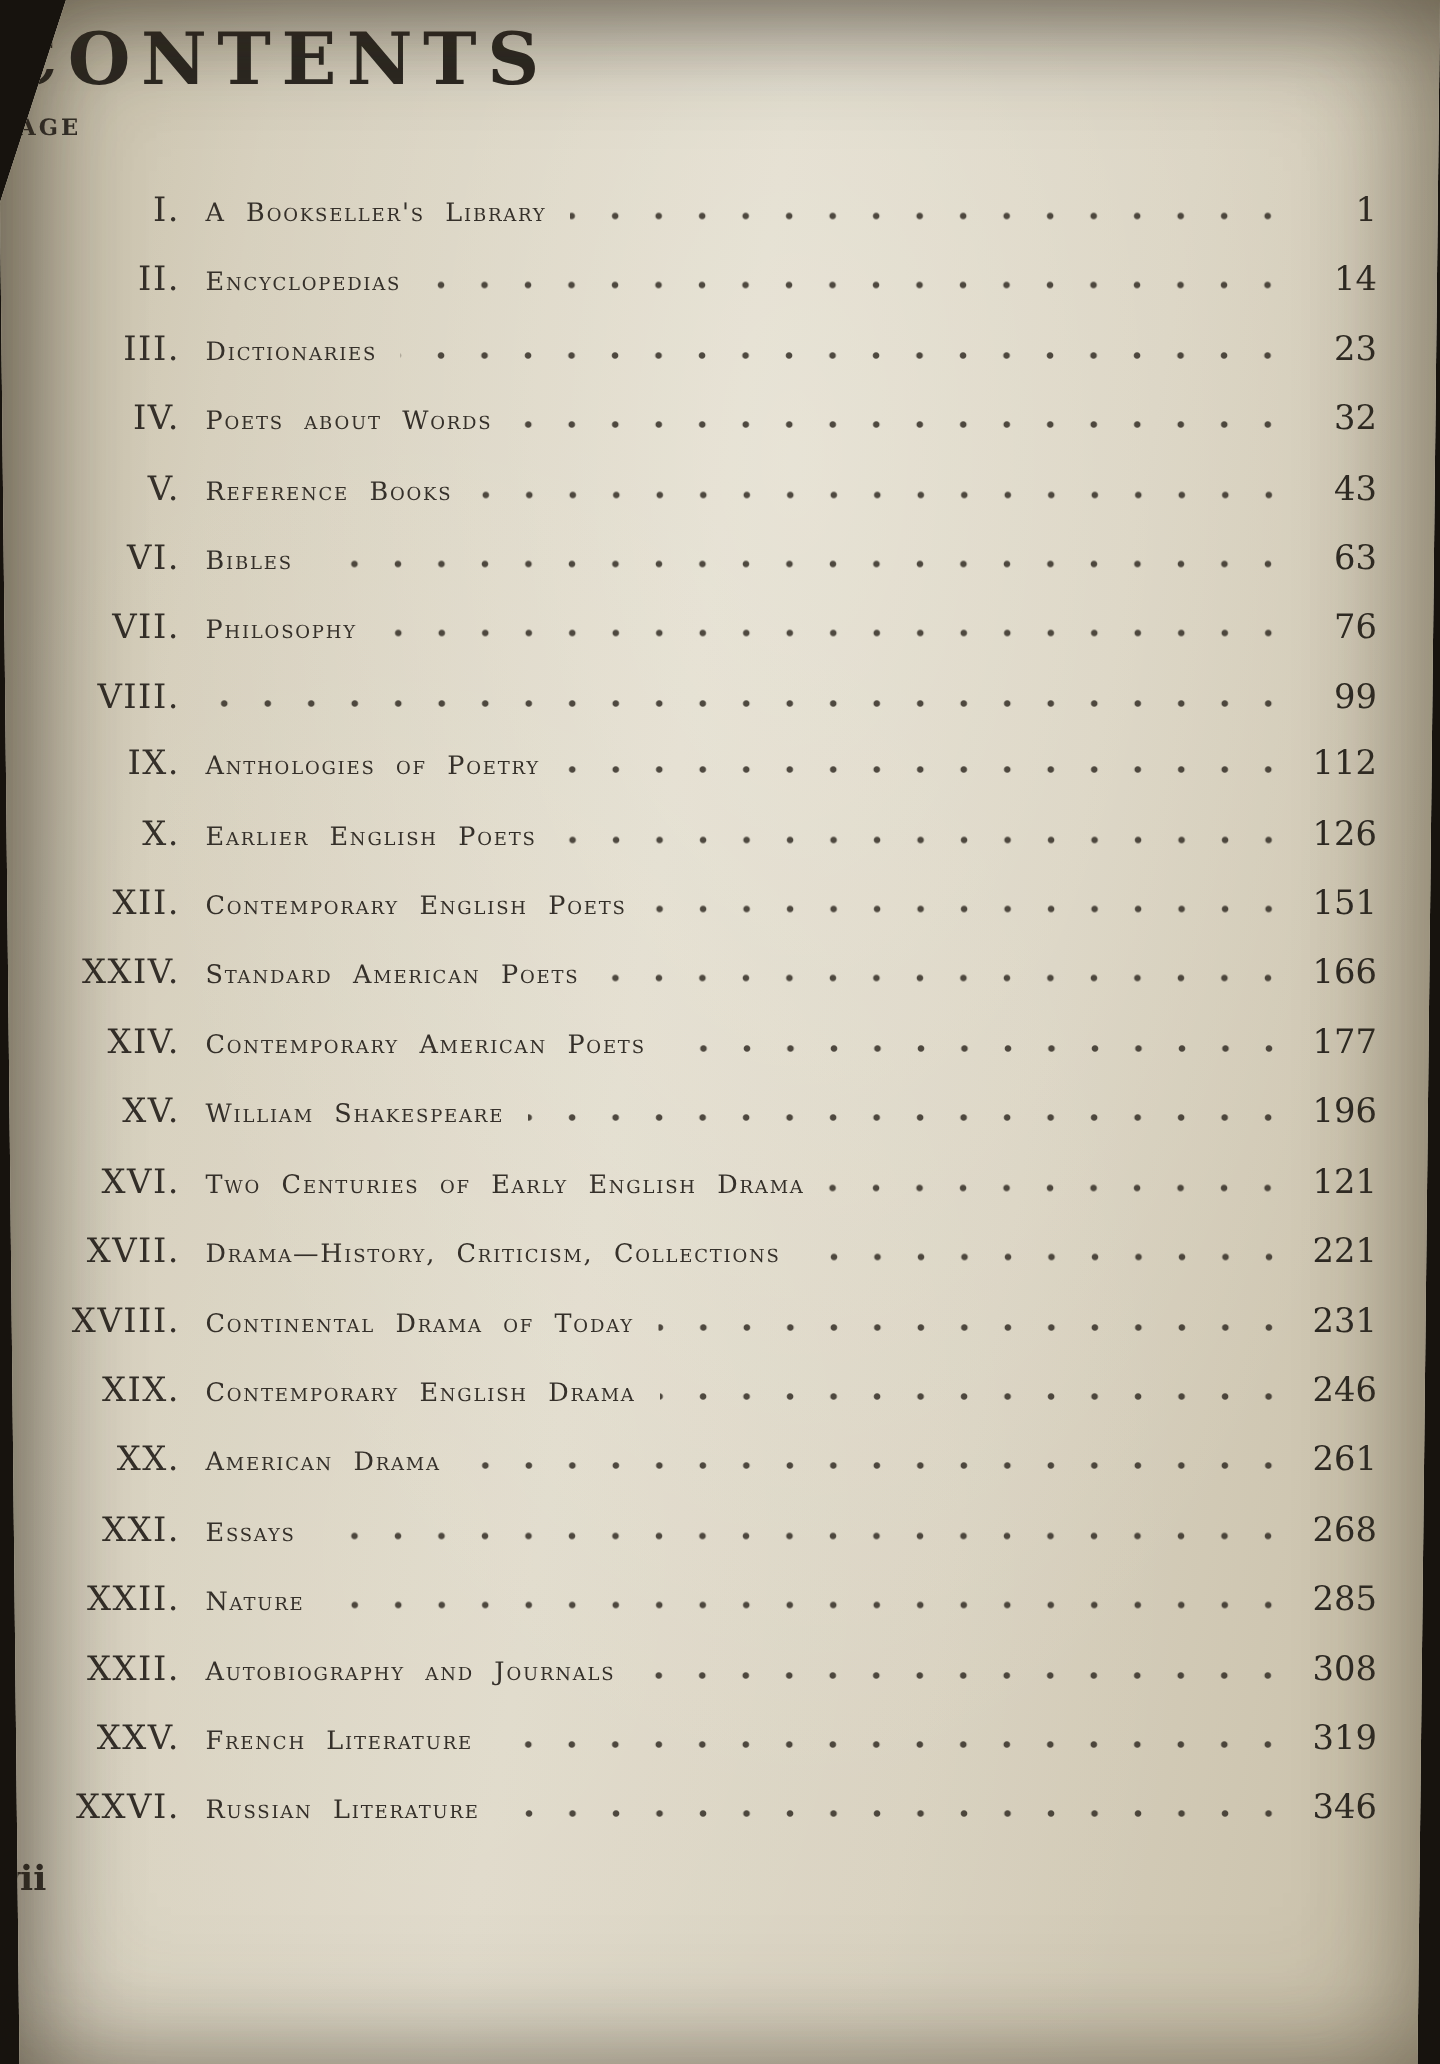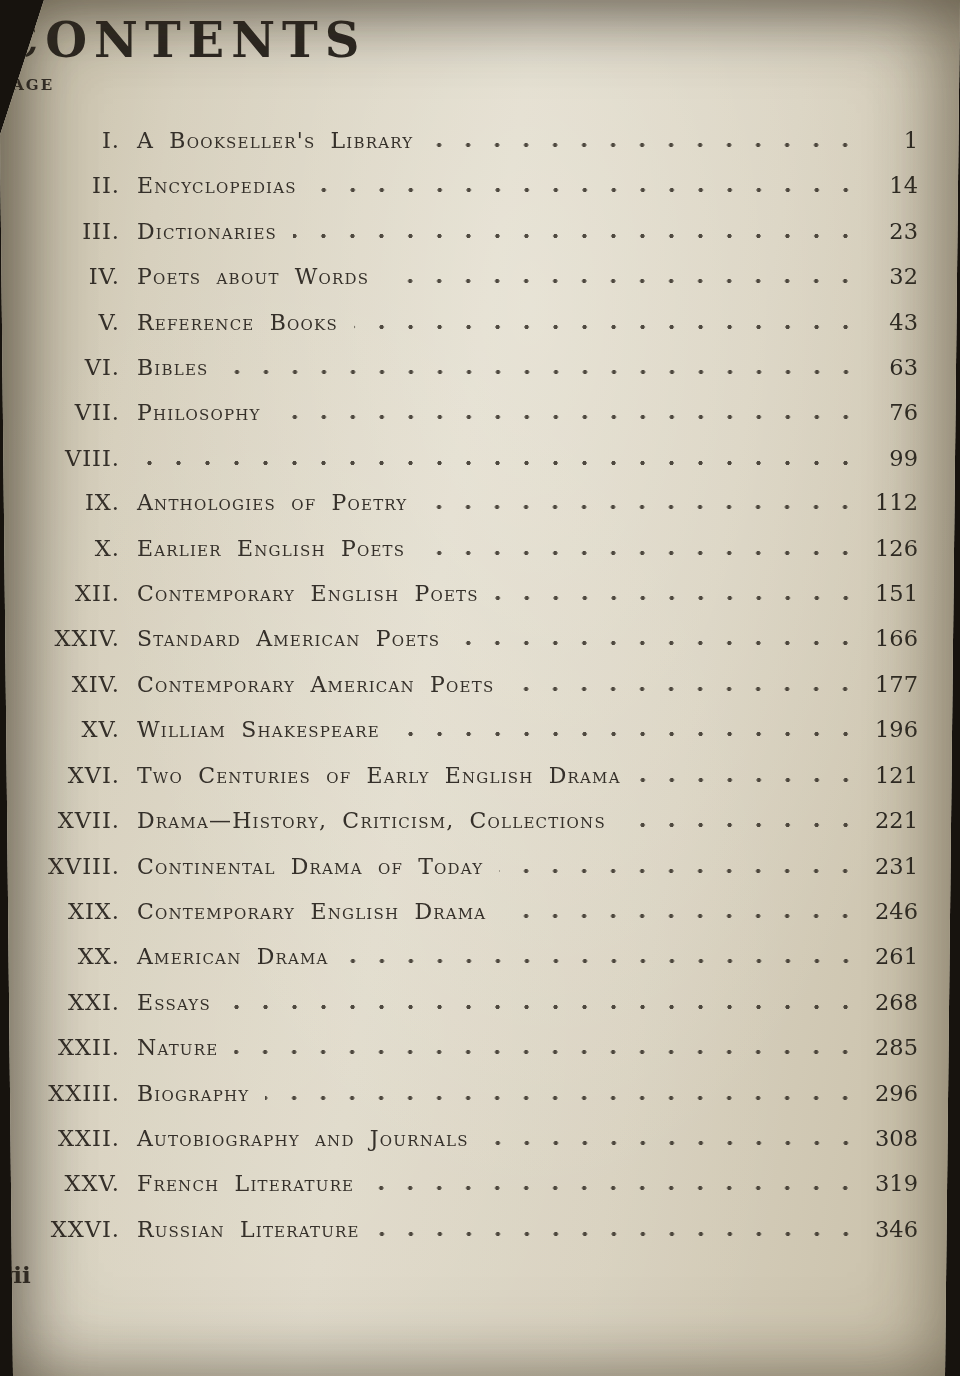--- a/index.html
+++ b/index.html
@@ -62,21 +62,21 @@
     flex: none;
     width: 92px;
     text-align: right;
     font-size: 22.5px;
     letter-spacing: 1px;
     color: #35302a;
   }
   .title {
     flex: none;
     margin-left: 17px;
-    font-size: 22px;
+    font-size: 17px;
     font-variant: small-caps;
     letter-spacing: 1.2px;
     word-spacing: 7px;
     color: #35302a;
   }
   .leader {
     flex: 1 1 auto;
     height: 6px;
     margin: 0 10px 0 16px;
     background-image: radial-gradient(circle, rgba(52,46,38,0.85) 1.8px, rgba(52,46,38,0) 2.5px);
@@ -251,26 +251,20 @@
       <span class="pagenum">268</span>
     </div>
 
     <div class="row">
       <span class="num">XXII.</span>
       <span class="title">Nature</span>
       <span class="leader"></span>
       <span class="pagenum">285</span>
     </div>
 
-    <div class="row">
-      <span class="num">XXIII.</span>
-      <span class="title">Biography</span>
-      <span class="leader"></span>
-      <span class="pagenum">296</span>
-    </div>
 
     <div class="row">
       <span class="num">XXII.</span>
       <span class="title">Autobiography and Journals</span>
       <span class="leader"></span>
       <span class="pagenum">308</span>
     </div>
 
     <div class="row">
       <span class="num">XXV.</span>

